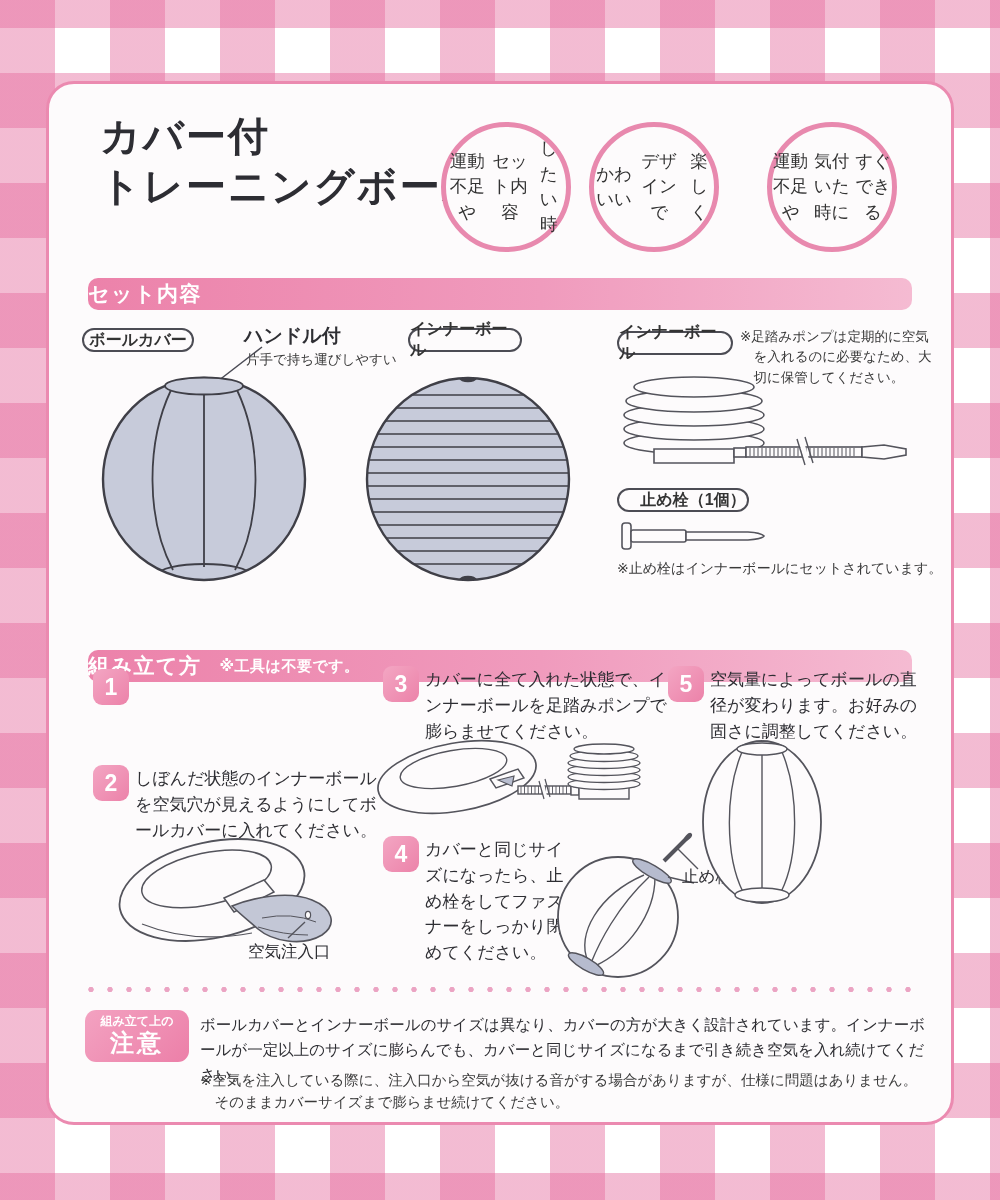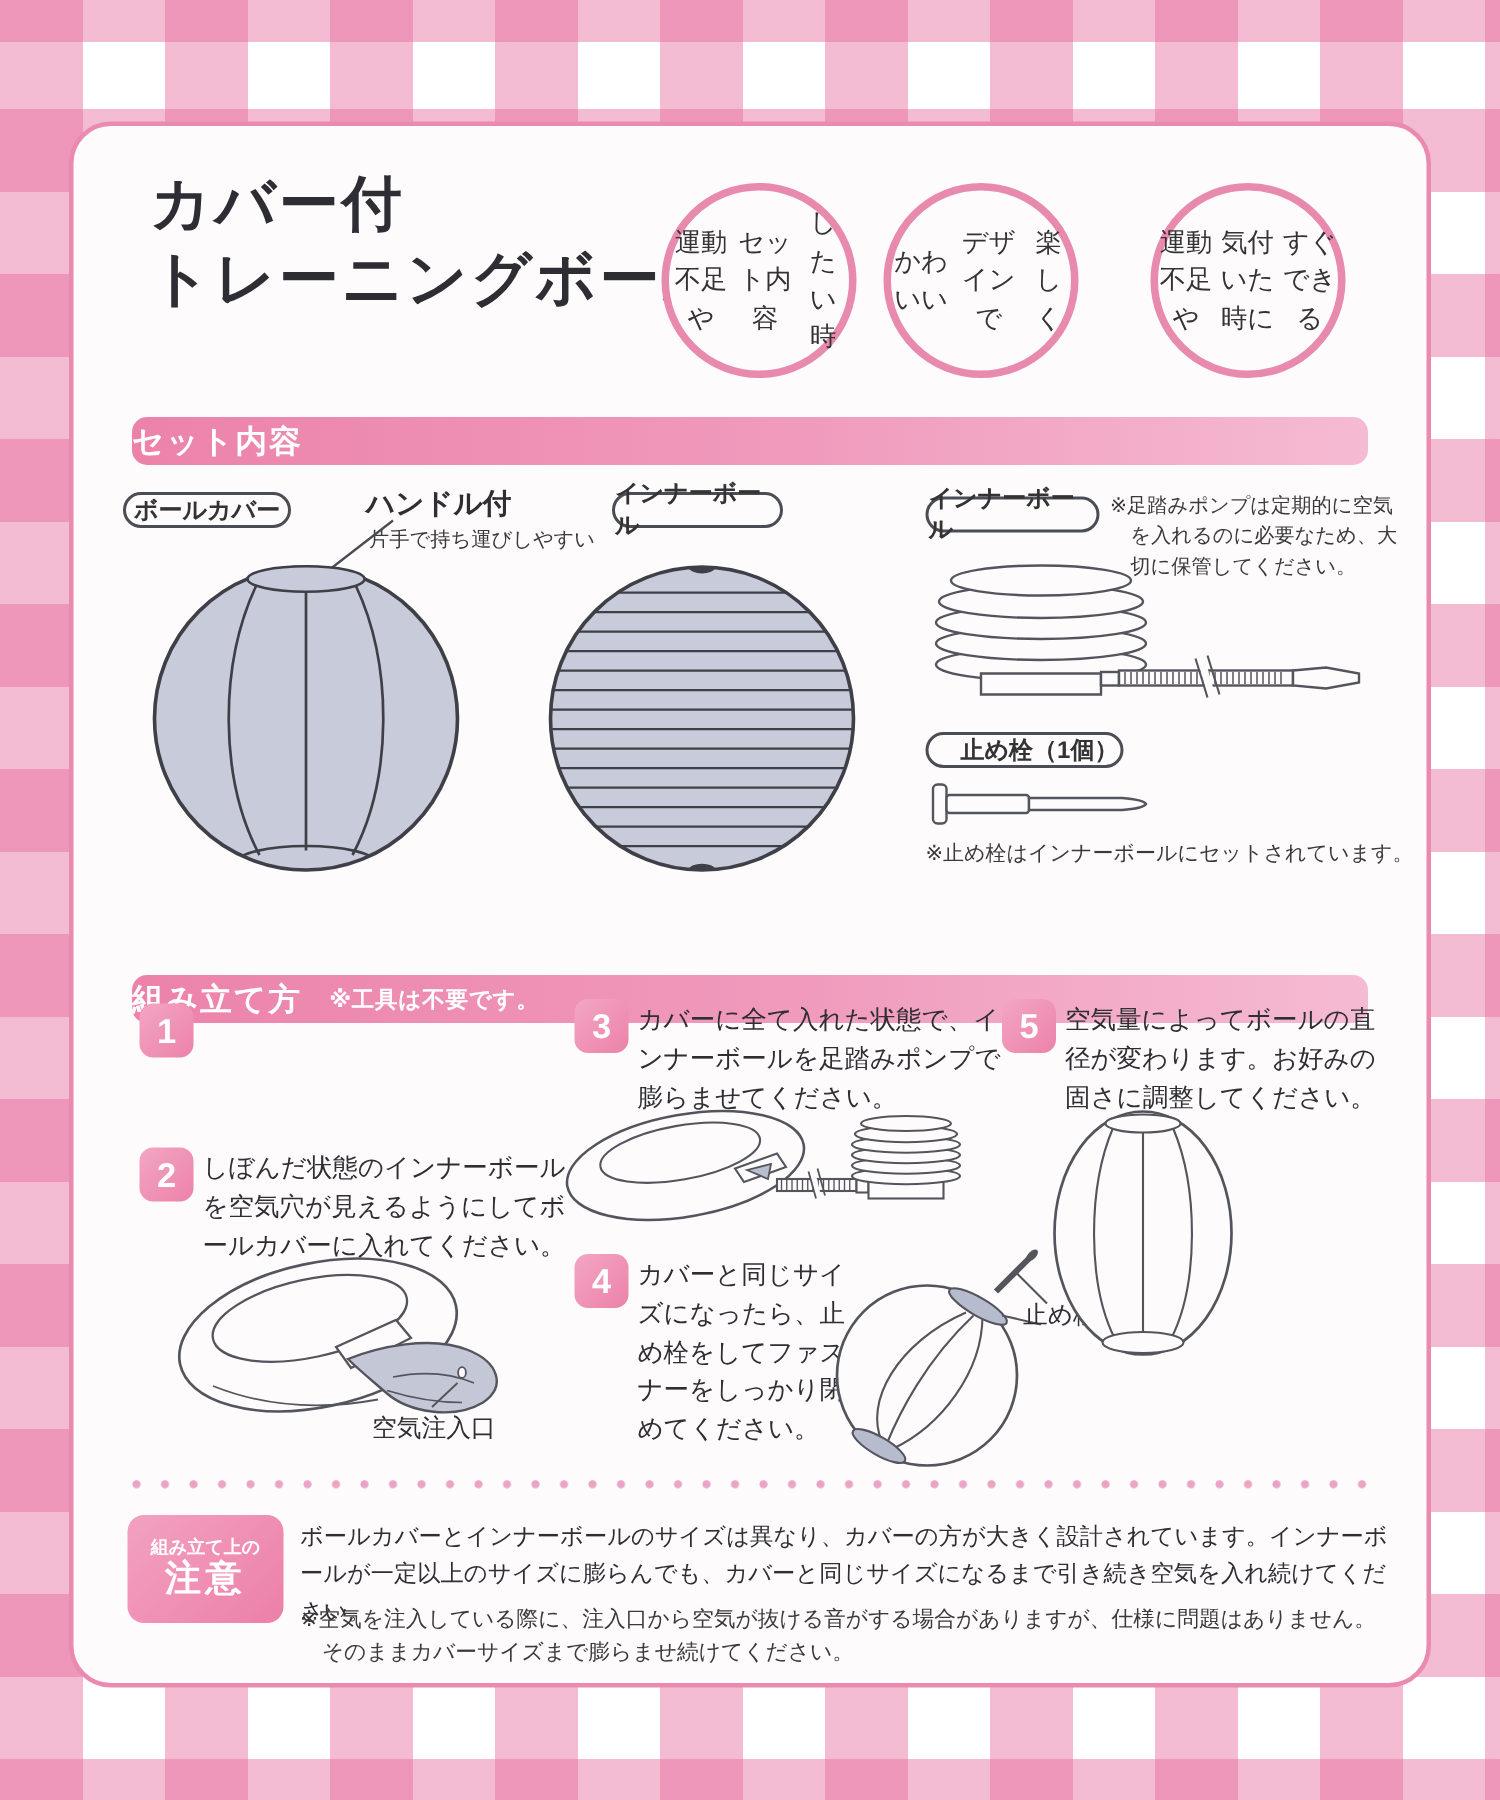--- a/index.html
+++ b/index.html
@@ -25,21 +25,21 @@
     height:24px;display:flex;align-items:center;justify-content:center;box-sizing:border-box;}
   .smalltext{font-size:13.5px;line-height:1.5;color:#3a3a3a;}
   .hang{text-indent:-1em;padding-left:1em;}
   .stepbadge{width:36px;height:36px;border-radius:9px;background:linear-gradient(135deg,#f3a6c3,#ec82a9);
     color:#fff;font-size:23px;font-weight:800;display:flex;align-items:center;justify-content:center;}
   .steptext{font-size:17px;line-height:1.52;color:#2e2e33;}
   .illus-label{font-size:16.5px;color:#2e2e33;font-weight:500;}
   .dots{left:40px;top:903px;width:824px;height:7px;
     background-image:radial-gradient(circle at 3px 3.5px,#eba4c3 2.4px,rgba(0,0,0,0) 3px);
     background-size:19px 7px;background-repeat:repeat-x;}
-  .caution-badge{left:37px;top:927px;width:104px;height:72px;border-radius:11px;
+  .caution-badge{left:37px;top:927px;width:104px;height:52px;border-radius:11px;
     background:linear-gradient(135deg,#f3a2c1,#ec7fa8);color:#fff;display:flex;flex-direction:column;
     align-items:center;justify-content:center;line-height:1.15;}
   .caution-badge .cb-top{font-size:12px;font-weight:600;}
   .caution-badge .cb-main{font-size:24px;font-weight:800;letter-spacing:3px;}
   .caution-text{left:152px;top:929px;width:740px;font-size:15.5px;line-height:1.62;color:#2e2e33;}
   .caution-notes{left:152px;top:986px;width:740px;font-size:14.5px;line-height:1.55;color:#3a3a3a;}
   svg{display:block;overflow:visible;}
 </style>
 </head>
 <body>

